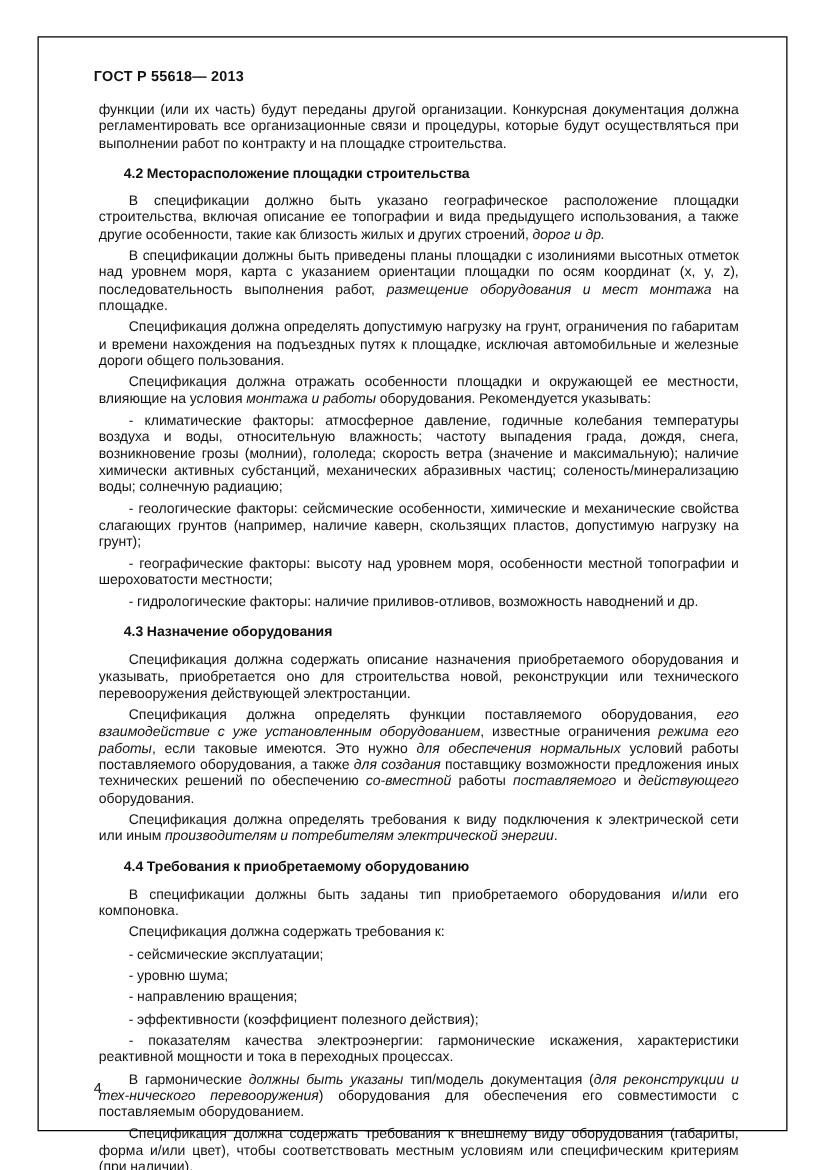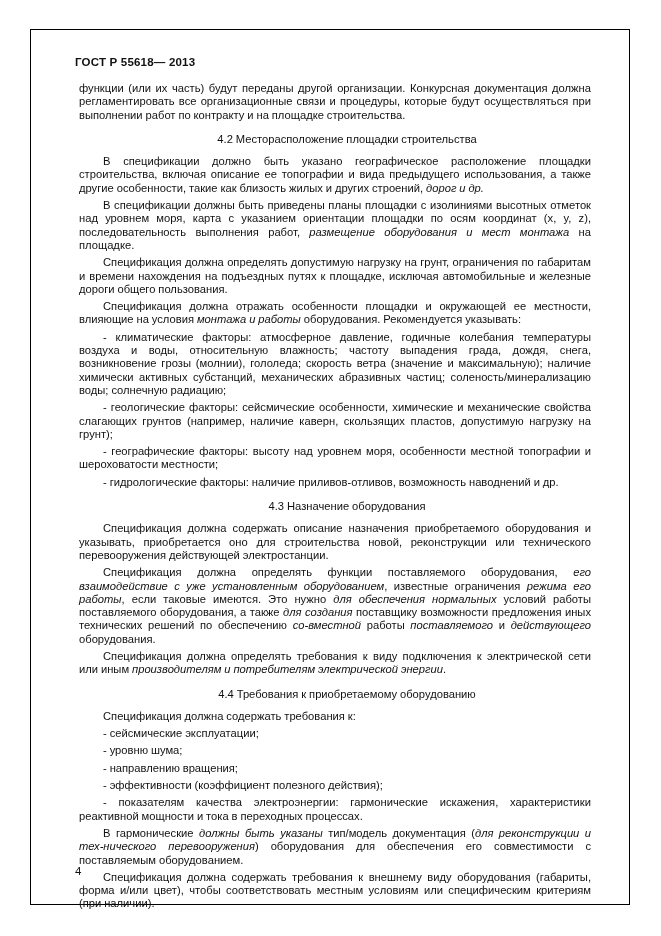--- a/index.html
+++ b/index.html
@@ -34,23 +34,23 @@
   .blk {
     margin:4px;
     font-size:11.2px;
     line-height:13.3px;
     text-align:justify;
     word-spacing:-0.2px;
   }
   .para, .list { text-indent:24px; }
   .para-noindent { text-indent:0; }
   .heading {
-    font-weight:normal;
+    font-weight:bold;
     text-indent:24px;
-    text-align:center;
+    text-align:left;
     margin:11px 0 9px 0;
   }
   .it { font-style:italic; }
   .page-number {
     position:absolute;
     left:75px; top:865px;
     font-size:11.5px;
   }
 </style>
 </head>
@@ -69,20 +69,21 @@
         <p class="blk para"><span>Спецификация должна отражать особенности площадки и окружающей ее местности, влияющие на условия </span><span class="it">монтажа и работы</span><span> оборудования. Рекомендуется указывать:</span></p>
         <p class="blk list"><span>- климатические факторы: атмосферное давление, годичные колебания температуры воздуха и воды, относительную влажность; частоту выпадения града, дождя, снега, возникновение грозы (молнии), гололеда; скорость ветра (значение и максимальную); наличие химически активных субстанций, механических абразивных частиц; соленость/минерализацию воды; солнечную радиацию;</span></p>
         <p class="blk list"><span>- геологические факторы: сейсмические особенности, химические и механические свойства слагающих грунтов (например, наличие каверн, скользящих пластов, допустимую нагрузку на грунт);</span></p>
         <p class="blk list"><span>- географические факторы: высоту над уровнем моря, особенности местной топографии и шероховатости местности;</span></p>
         <p class="blk list"><span>- гидрологические факторы: наличие приливов-отливов, возможность наводнений и др.</span></p>
         <p class="blk heading"><span>4.3 Назначение оборудования</span></p>
         <p class="blk para"><span>Спецификация должна содержать описание назначения приобретаемого оборудования и указывать, приобретается оно для строительства новой, реконструкции или технического перевооружения действующей электростанции.</span></p>
         <p class="blk para"><span>Спецификация должна определять функции поставляемого оборудования, </span><span class="it">его взаимодействие с уже установленным оборудованием</span><span>, известные ограничения </span><span class="it">режима его работы</span><span>, если таковые имеются. Это нужно </span><span class="it">для обеспечения нормальных</span><span> условий работы поставляемого оборудования, а также </span><span class="it">для создания</span><span> поставщику возможности предложения иных технических решений по обеспечению </span><span class="it">со-вместной</span><span> работы </span><span class="it">поставляемого</span><span> и </span><span class="it">действующего</span><span> оборудования.</span></p>
         <p class="blk para"><span>Спецификация должна определять требования к виду подключения к электрической сети или иным </span><span class="it">производителям и потребителям электрической энергии</span><span>.</span></p>
         <p class="blk heading"><span>4.4 Требования к приобретаемому оборудованию</span></p>
+        <p class="blk para"><span>В спецификации должны быть заданы тип приобретаемого оборудования и/или его компоновка.</span></p>
         <p class="blk para"><span>Спецификация должна содержать требования к:</span></p>
         <p class="blk list"><span>- сейсмические эксплуатации;</span></p>
         <p class="blk list"><span>- уровню шума;</span></p>
         <p class="blk list"><span>- направлению вращения;</span></p>
         <p class="blk list"><span>- эффективности (коэффициент полезного действия);</span></p>
         <p class="blk list"><span>- показателям качества электроэнергии: гармонические искажения, характеристики реактивной мощности и тока в переходных процессах.</span></p>
         <p class="blk para"><span>В гармонические </span><span class="it">должны быть указаны</span><span> тип/модель документация (</span><span class="it">для реконструкции и тех-нического перевооружения</span><span>) оборудования для обеспечения его совместимости с поставляемым оборудованием.</span></p>
         <p class="blk para"><span>Спецификация должна содержать требования к внешнему виду оборудования (габариты, форма и/или цвет), чтобы соответствовать местным условиям или специфическим критериям (при наличии).</span></p>
       </div>
   </div>

